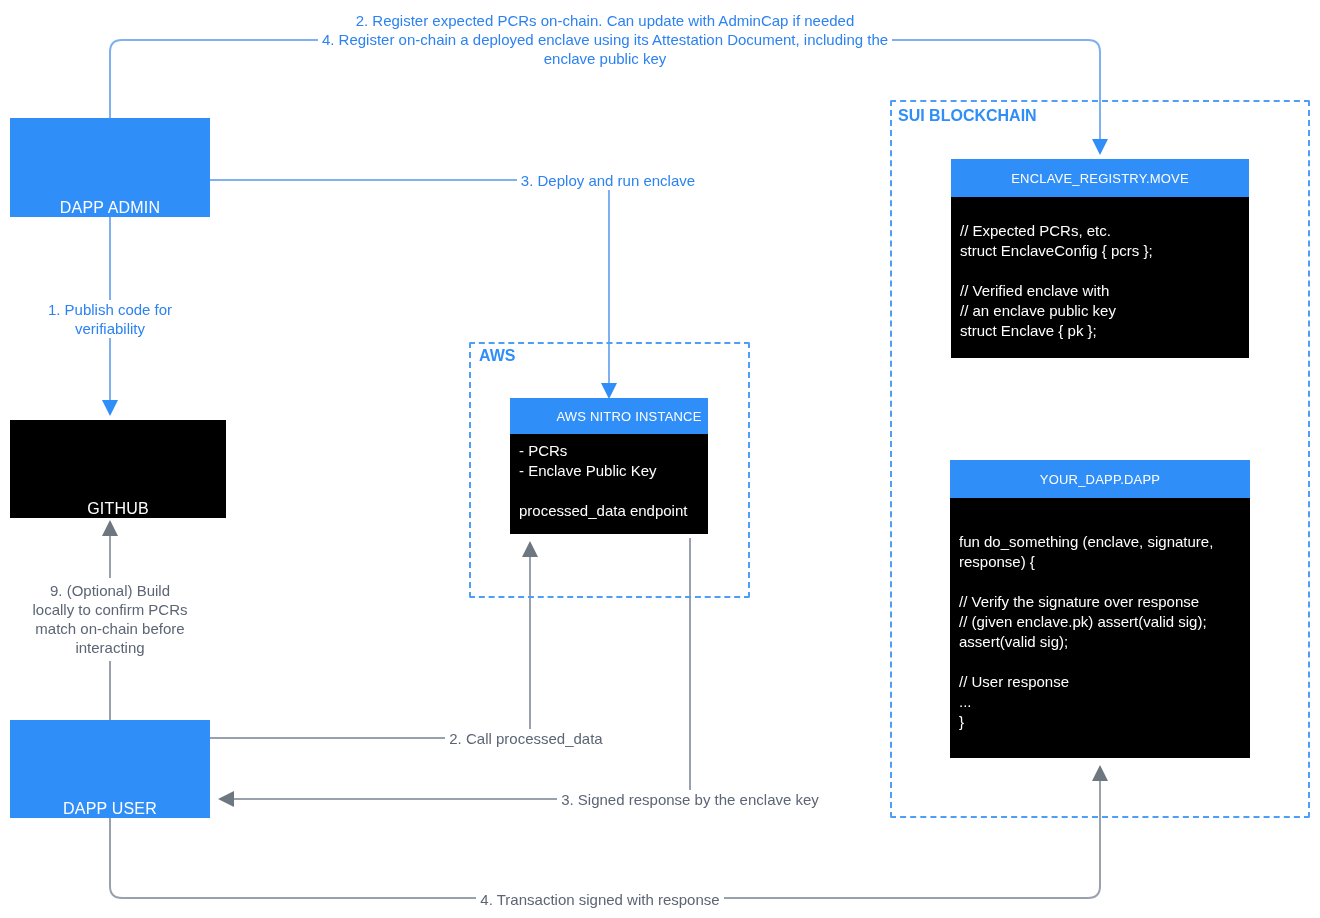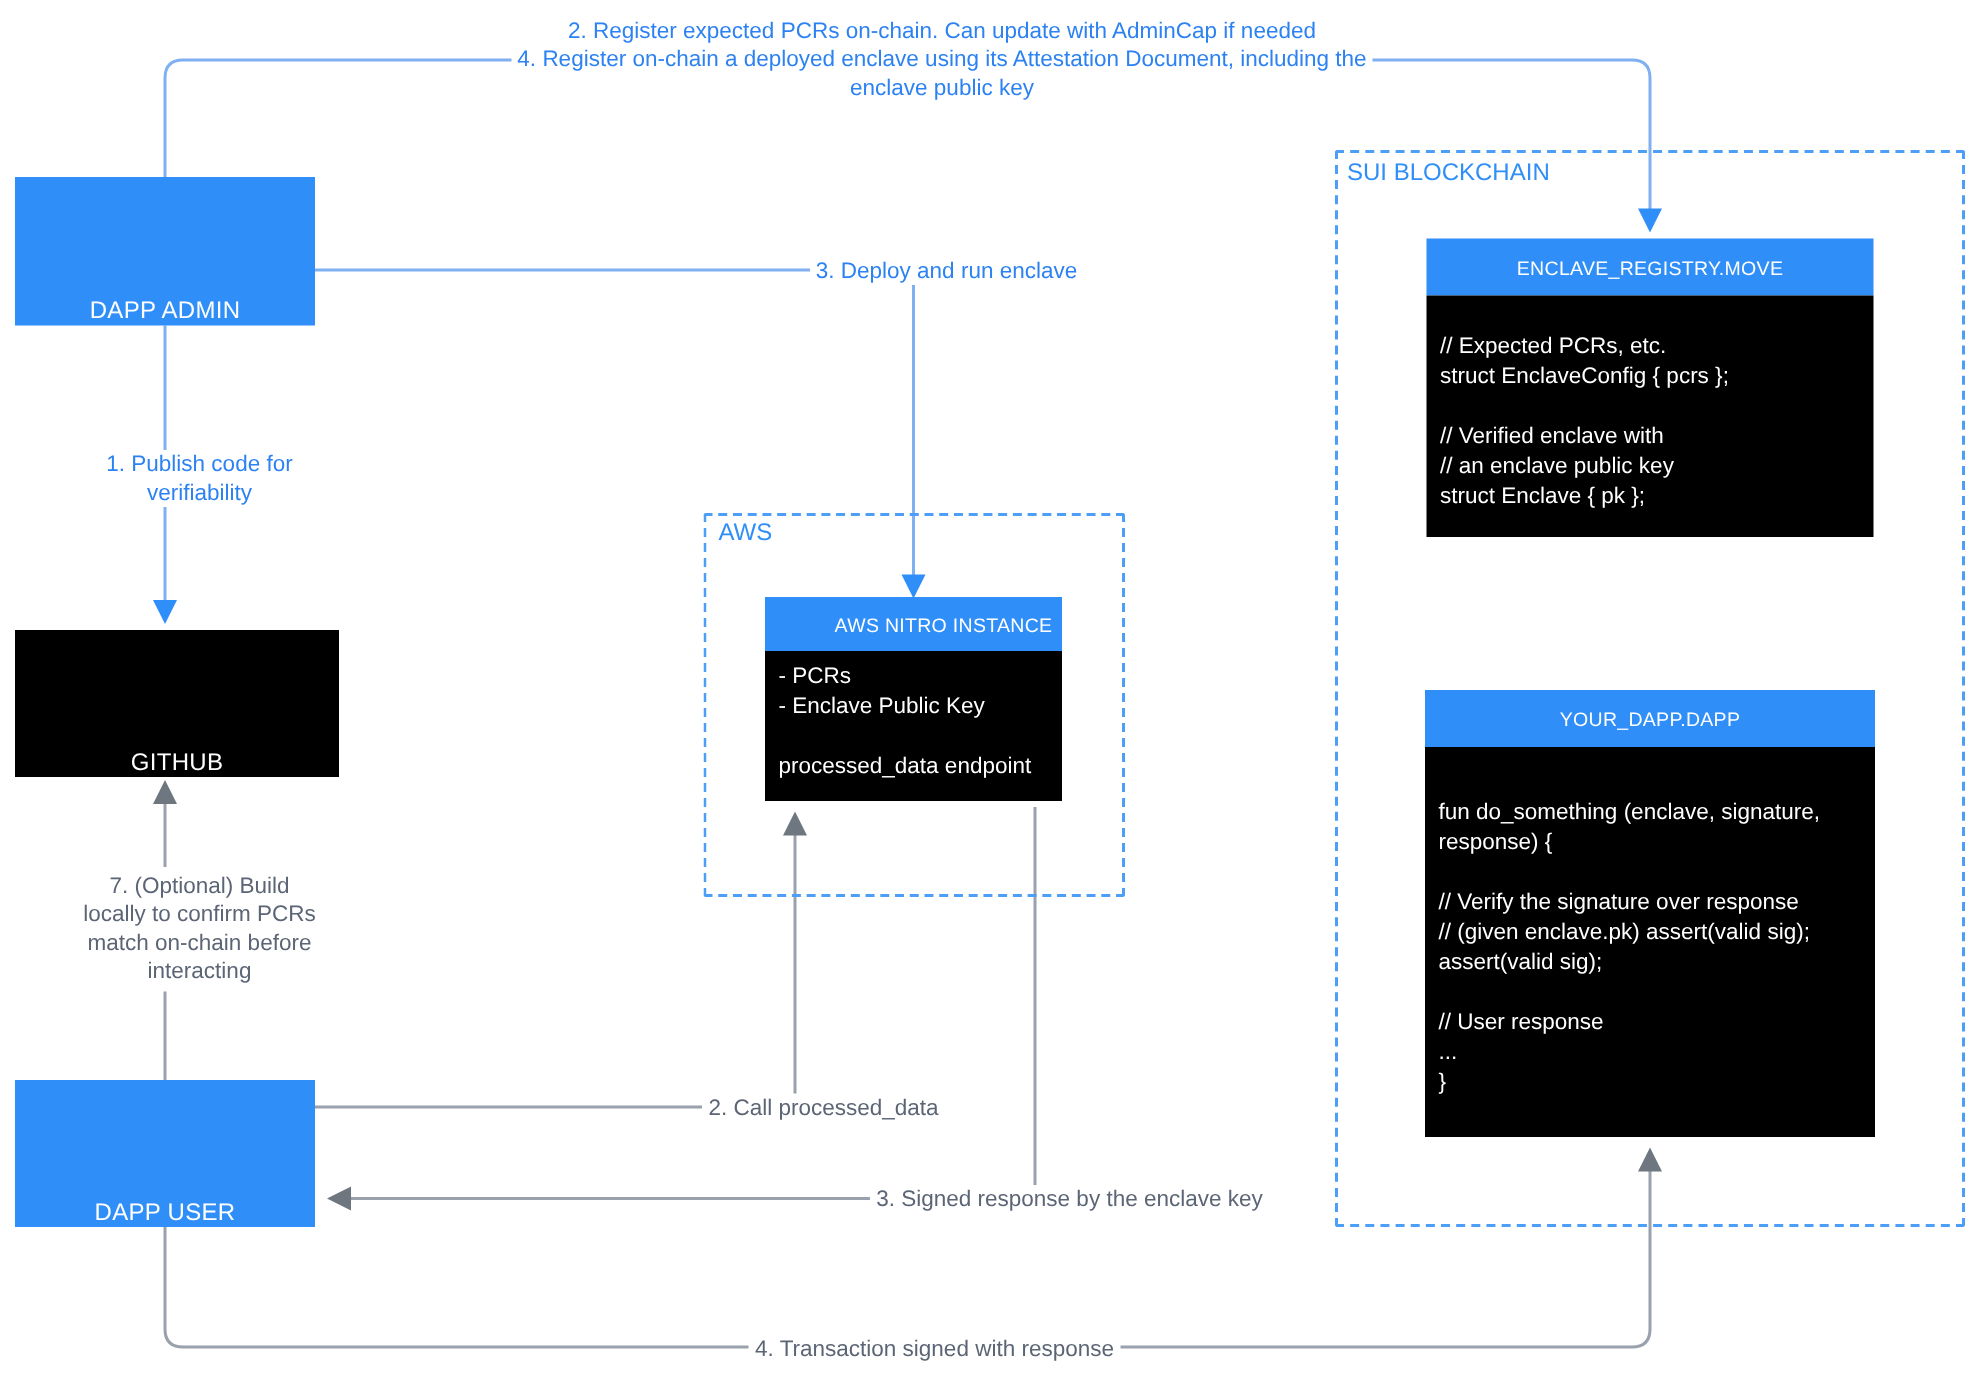--- a/index.html
+++ b/index.html
@@ -9,41 +9,41 @@
   }
   svg.connectors { position:absolute; left:0; top:0; width:1320px; height:918px; }
   svg.connectors path { fill:none; stroke-width:2; }
   .line-blue  { stroke:#7fb0f1; }
   .line-gray  { stroke:#99a1ad; }
 
   .group {
     position:absolute; border:2px dashed #4d9ef7; border-radius:2px; box-sizing:border-box;
   }
   .group-label {
-    position:absolute; color:#2f8ef7; font-size:16px; line-height:18px; white-space:nowrap;
+    position:absolute; color:#2f8ef7; font-size:16px; line-height:18px; white-space:nowrap;font-weight:bold;
   }
 
   .node {
     position:absolute; display:flex; align-items:flex-end; justify-content:center;
     color:#ffffff; font-size:16px; letter-spacing:0.2px; box-sizing:border-box; text-align:center;
   }
   .node.blue  { background:#2f8ef7; }
   .node.black { background:#000000; }
 
   .codebox { position:absolute; box-sizing:border-box; }
   .codebox .hd {
     background:#2f8ef7; color:#ffffff; display:flex; align-items:center; justify-content:center;
     font-size:13px; letter-spacing:0.2px; box-sizing:border-box;
   }
   .codebox .bd {
     background:#000000; color:#ffffff; font-size:15px; line-height:20px;
     white-space:pre-line; box-sizing:border-box; padding-left:9px; padding-right:0;
   }
 
-  .anno { position:absolute; font-size:15px; line-height:19px; text-align:center;padding-left:23px; }
+  .anno { position:absolute; font-size:15px; line-height:19px; text-align:center; }
   .anno.blue { color:#2c82f2; }
   .anno.gray { color:#5c6575; }
   .anno .pill { display:inline-block; background:#ffffff; padding:0 4px; white-space:nowrap; }
   .anno.block { background:#ffffff; white-space:pre-line; }
 </style>
 </head>
 <body>
 
 <div class="canvas">
 
@@ -125,21 +125,21 @@
     <div><span class="pill">enclave public key</span></div>
   </div>
 
   <div class="anno blue block" style="left:10px; top:300px; width:200px;">1. Publish code for
 verifiability</div>
 
   <div class="anno blue" style="left:458px; top:171px; width:300px;">
     <span class="pill">3. Deploy and run enclave</span>
   </div>
 
-  <div class="anno gray block" style="left:4px; top:581px; width:212px;">7. (Optional) Build
+  <div class="anno gray block" style="left:4px; top:581px; width:212px;">9. (Optional) Build
 locally to confirm PCRs
 match on-chain before
 interacting</div>
 
   <div class="anno gray" style="left:376px; top:729px; width:300px;">
     <span class="pill">2. Call processed_data</span>
   </div>
 
   <div class="anno gray" style="left:540px; top:790px; width:300px;">
     <span class="pill">3. Signed response by the enclave key</span>

